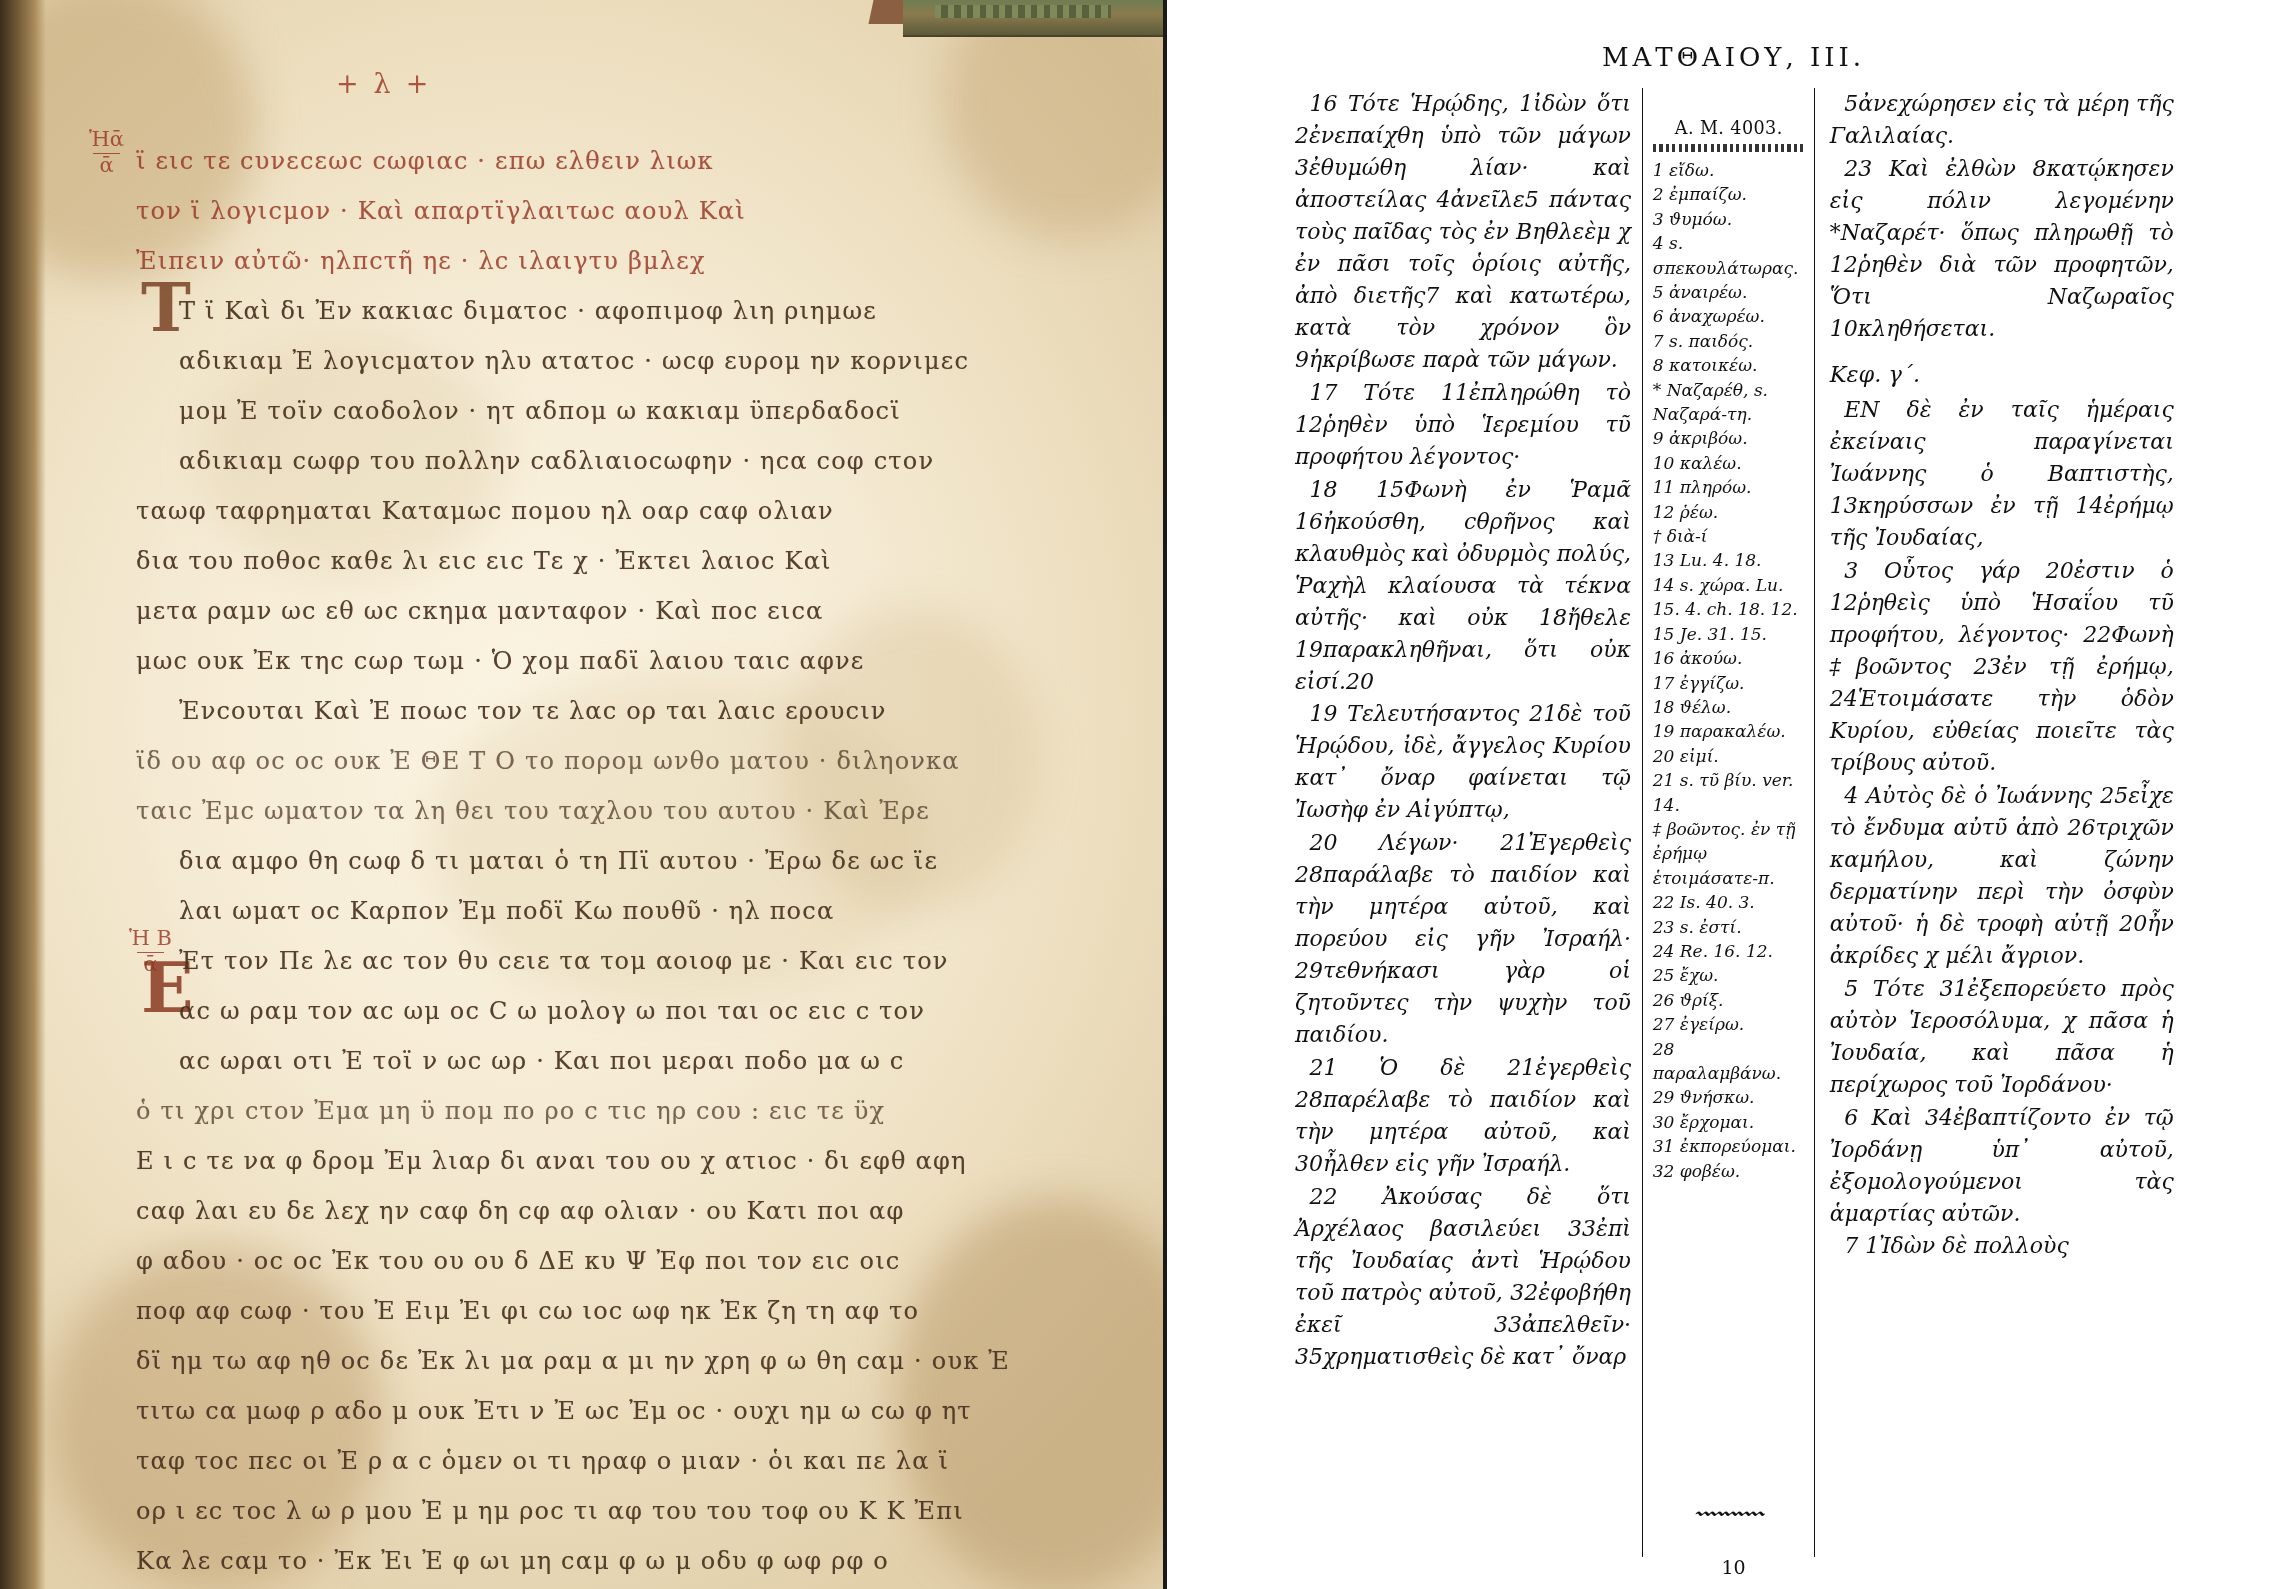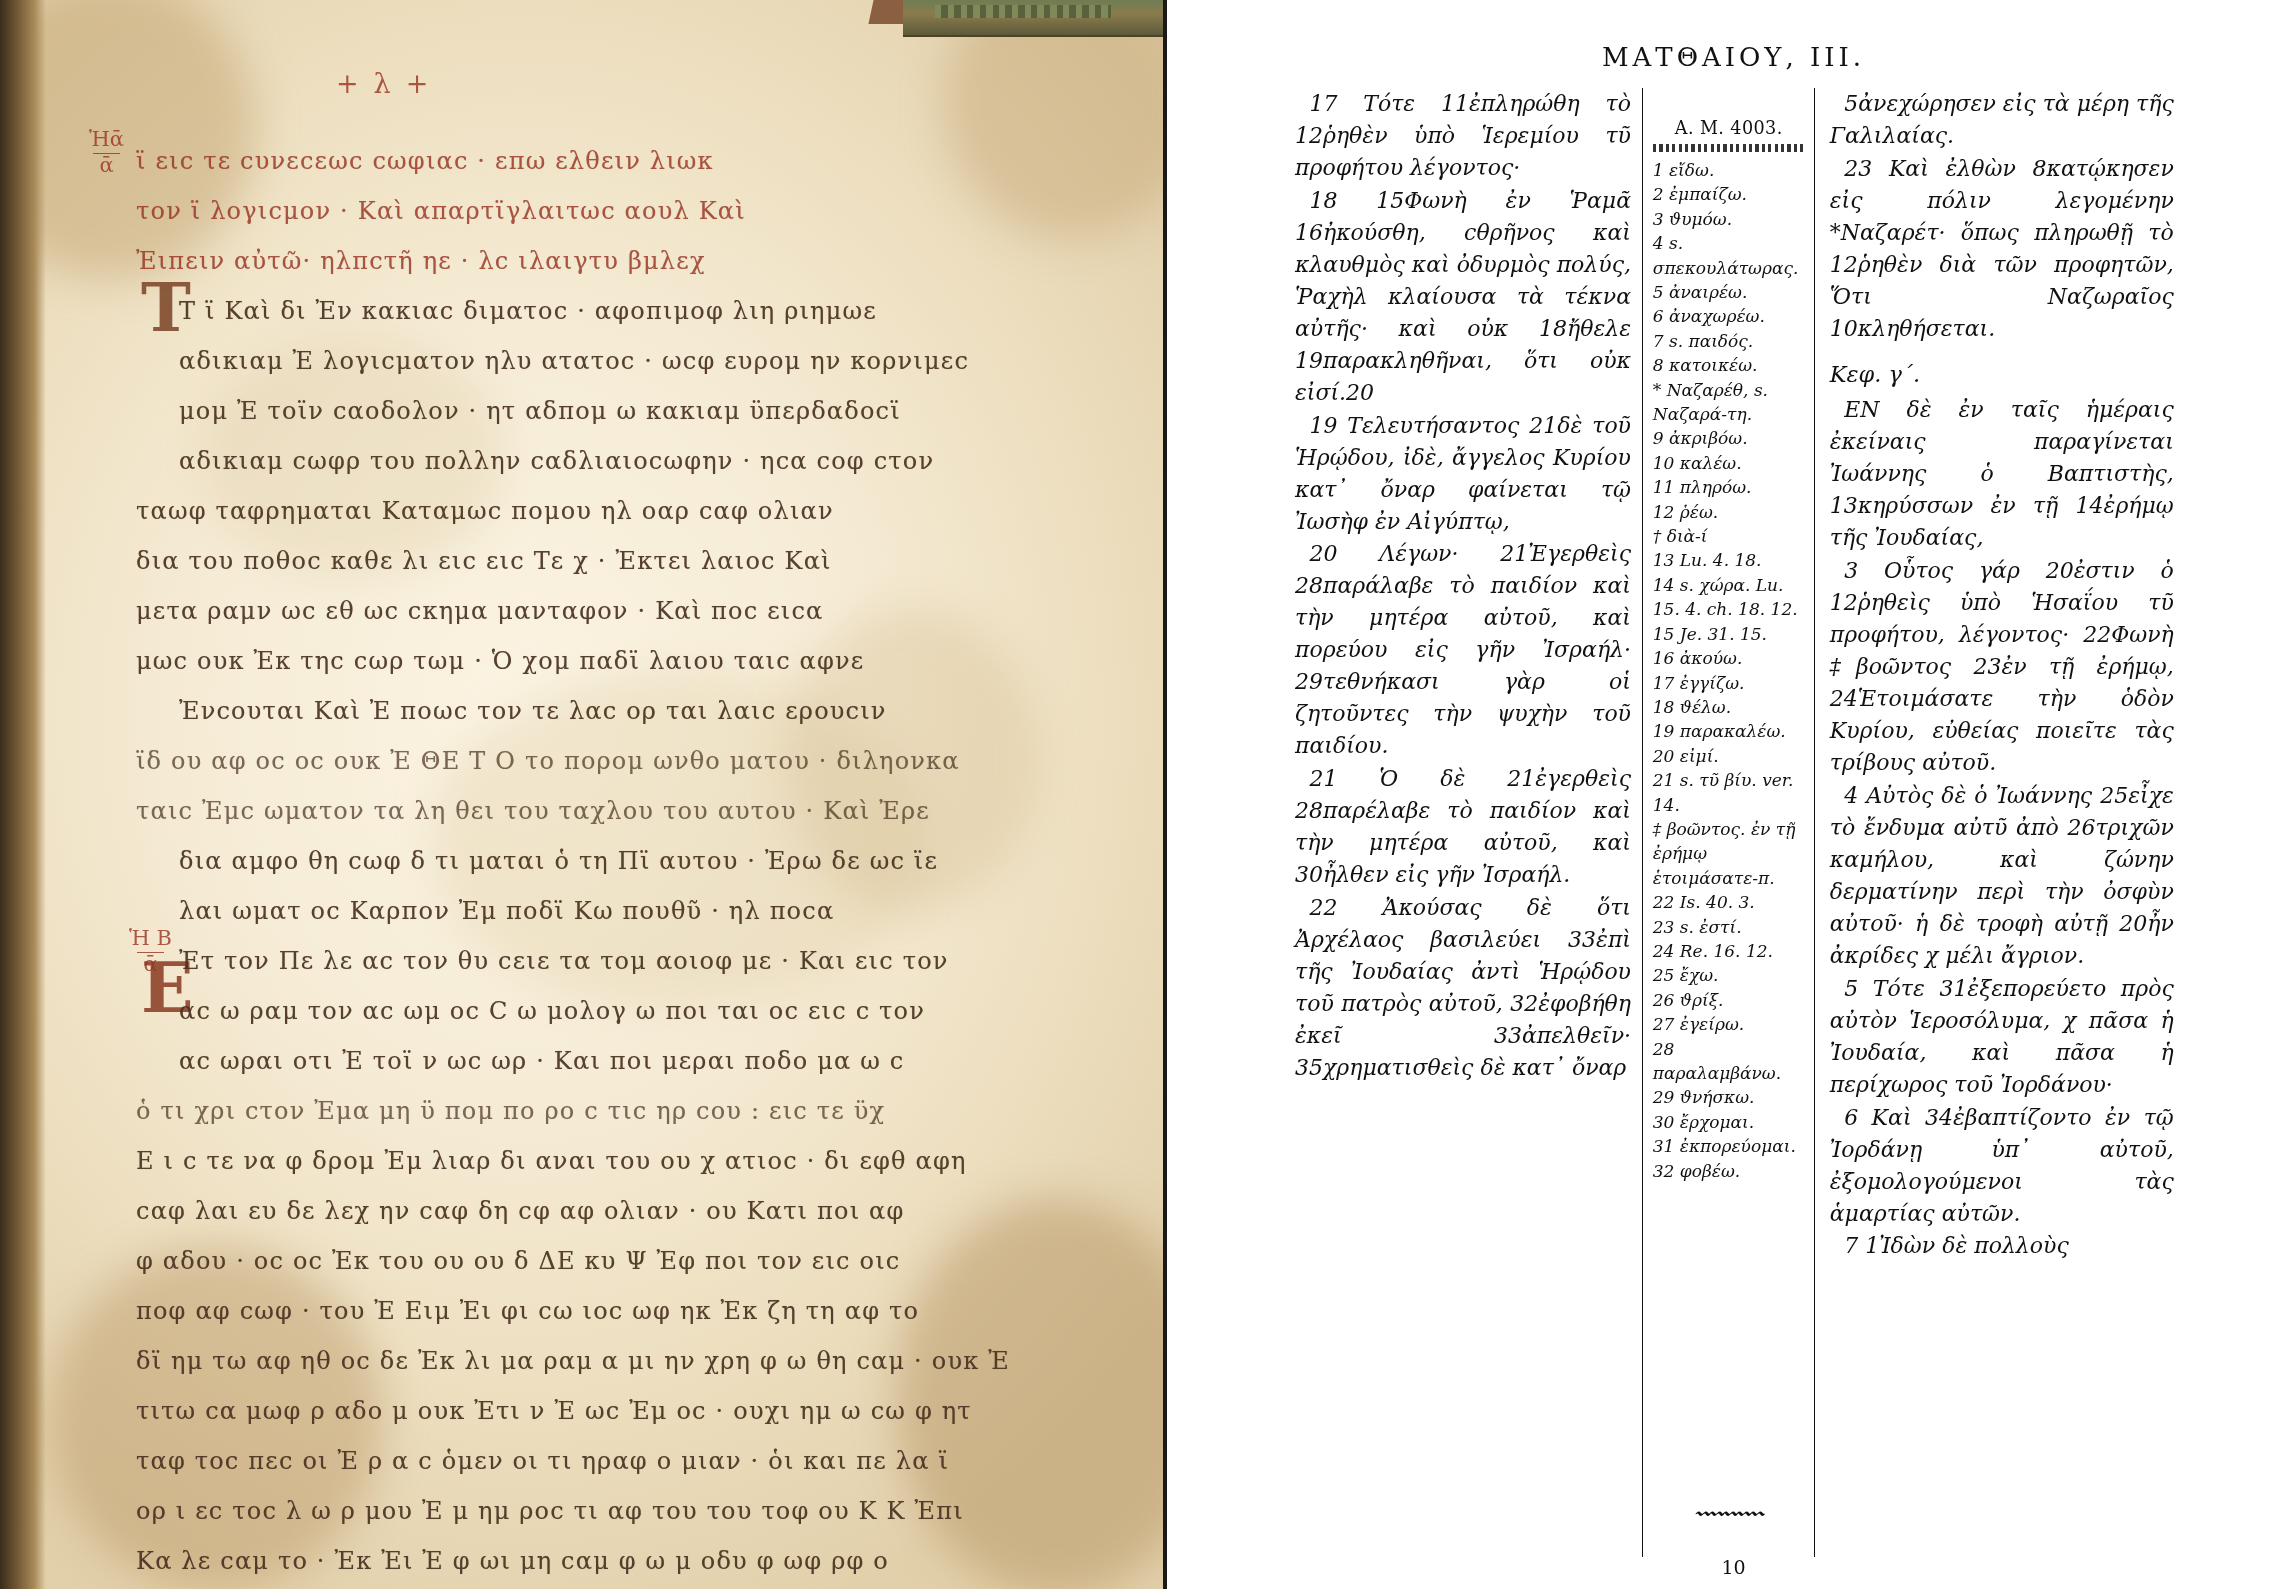--- a/index.html
+++ b/index.html
@@ -301,20 +301,21 @@
 
     </div>
   </div>
 
   <div class="printed">
     <div class="page-head">ΜΑΤΘΑΙΟΥ, III.</div>
 
     <div class="cols">
 
       <div class="col col-left greek">
+        <p>16 Τότε Ἡρῴδης, 1ἰδὼν ὅτι 2ἐνεπαίχθη ὑπὸ τῶν μάγων 3ἐθυμώθη λίαν· καὶ ἀποστείλας 4ἀνεῖλε5 πάντας τοὺς παῖδας τὸς ἐν Βηθλεὲμ χ ἐν πᾶσι τοῖς ὁρίοις αὐτῆς, ἀπὸ διετῆς7 καὶ κατωτέρω, κατὰ τὸν χρόνον ὃν 9ἠκρίβωσε παρὰ τῶν μάγων.</p>
         <p>17 Τότε 11ἐπληρώθη τὸ 12ῥηθὲν ὑπὸ Ἱερεμίου τῦ προφήτου λέγοντος·</p>
         <p>18 15Φωνὴ ἐν Ῥαμᾶ 16ἠκούσθη, cθρῆνος καὶ κλαυθμὸς καὶ ὀδυρμὸς πολύς, Ῥαχὴλ κλαίουσα τὰ τέκνα αὐτῆς· καὶ οὐκ 18ἤθελε 19παρακληθῆναι, ὅτι οὐκ εἰσί.20</p>
         <p>19 Τελευτήσαντος 21δὲ τοῦ Ἡρῴδου, ἰδὲ, ἄγγελος Κυρίου κατ᾽ ὄναρ φαίνεται τῷ Ἰωσὴφ ἐν Αἰγύπτῳ,</p>
         <p>20 Λέγων· 21Ἐγερθεὶς 28παράλαβε τὸ παιδίον καὶ τὴν μητέρα αὐτοῦ, καὶ πορεύου εἰς γῆν Ἰσραήλ· 29τεθνήκασι γὰρ οἱ ζητοῦντες τὴν ψυχὴν τοῦ παιδίου.</p>
         <p>21 Ὁ δὲ 21ἐγερθεὶς 28παρέλαβε τὸ παιδίον καὶ τὴν μητέρα αὐτοῦ, καὶ 30ἦλθεν εἰς γῆν Ἰσραήλ.</p>
         <p>22 Ἀκούσας δὲ ὅτι Ἀρχέλαος βασιλεύει 33ἐπὶ τῆς Ἰουδαίας ἀντὶ Ἡρῴδου τοῦ πατρὸς αὐτοῦ, 32ἐφοβήθη ἐκεῖ 33ἀπελθεῖν· 35χρηματισθεὶς δὲ κατ᾽ ὄναρ</p>
       </div>
 
       <div class="col col-mid notes">
         <div class="hdr">A. M. 4003.</div>

